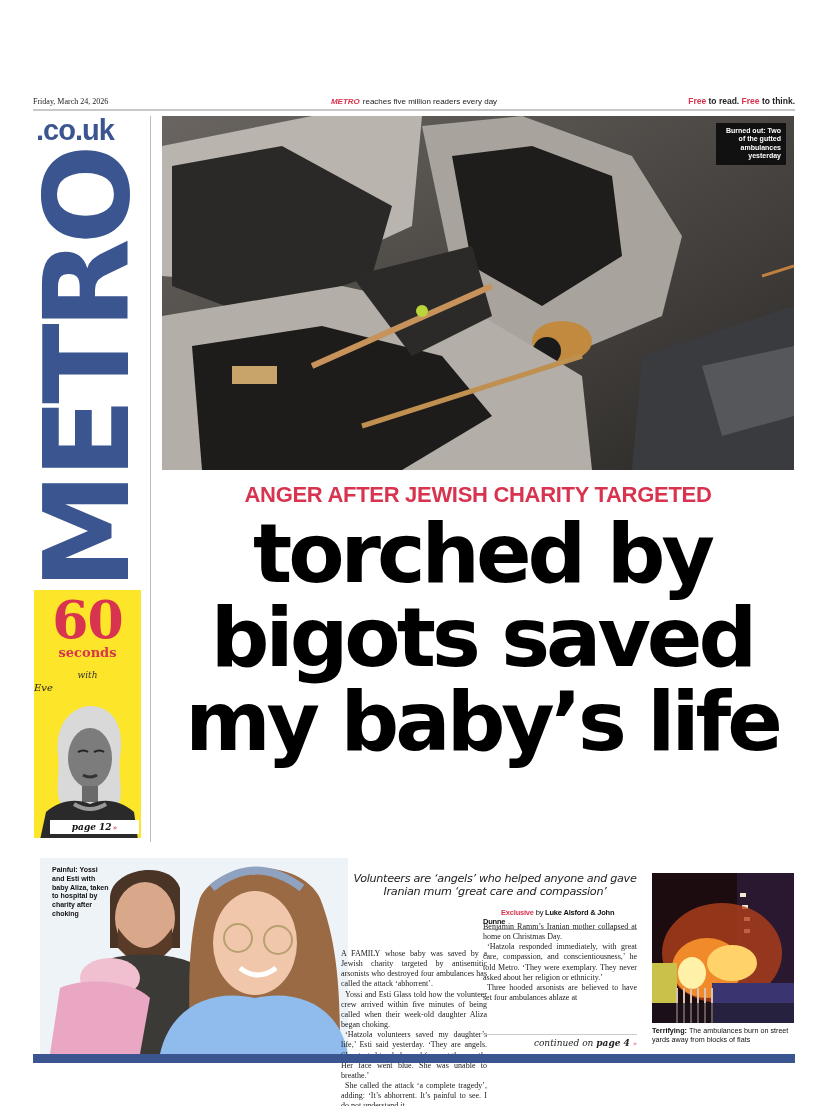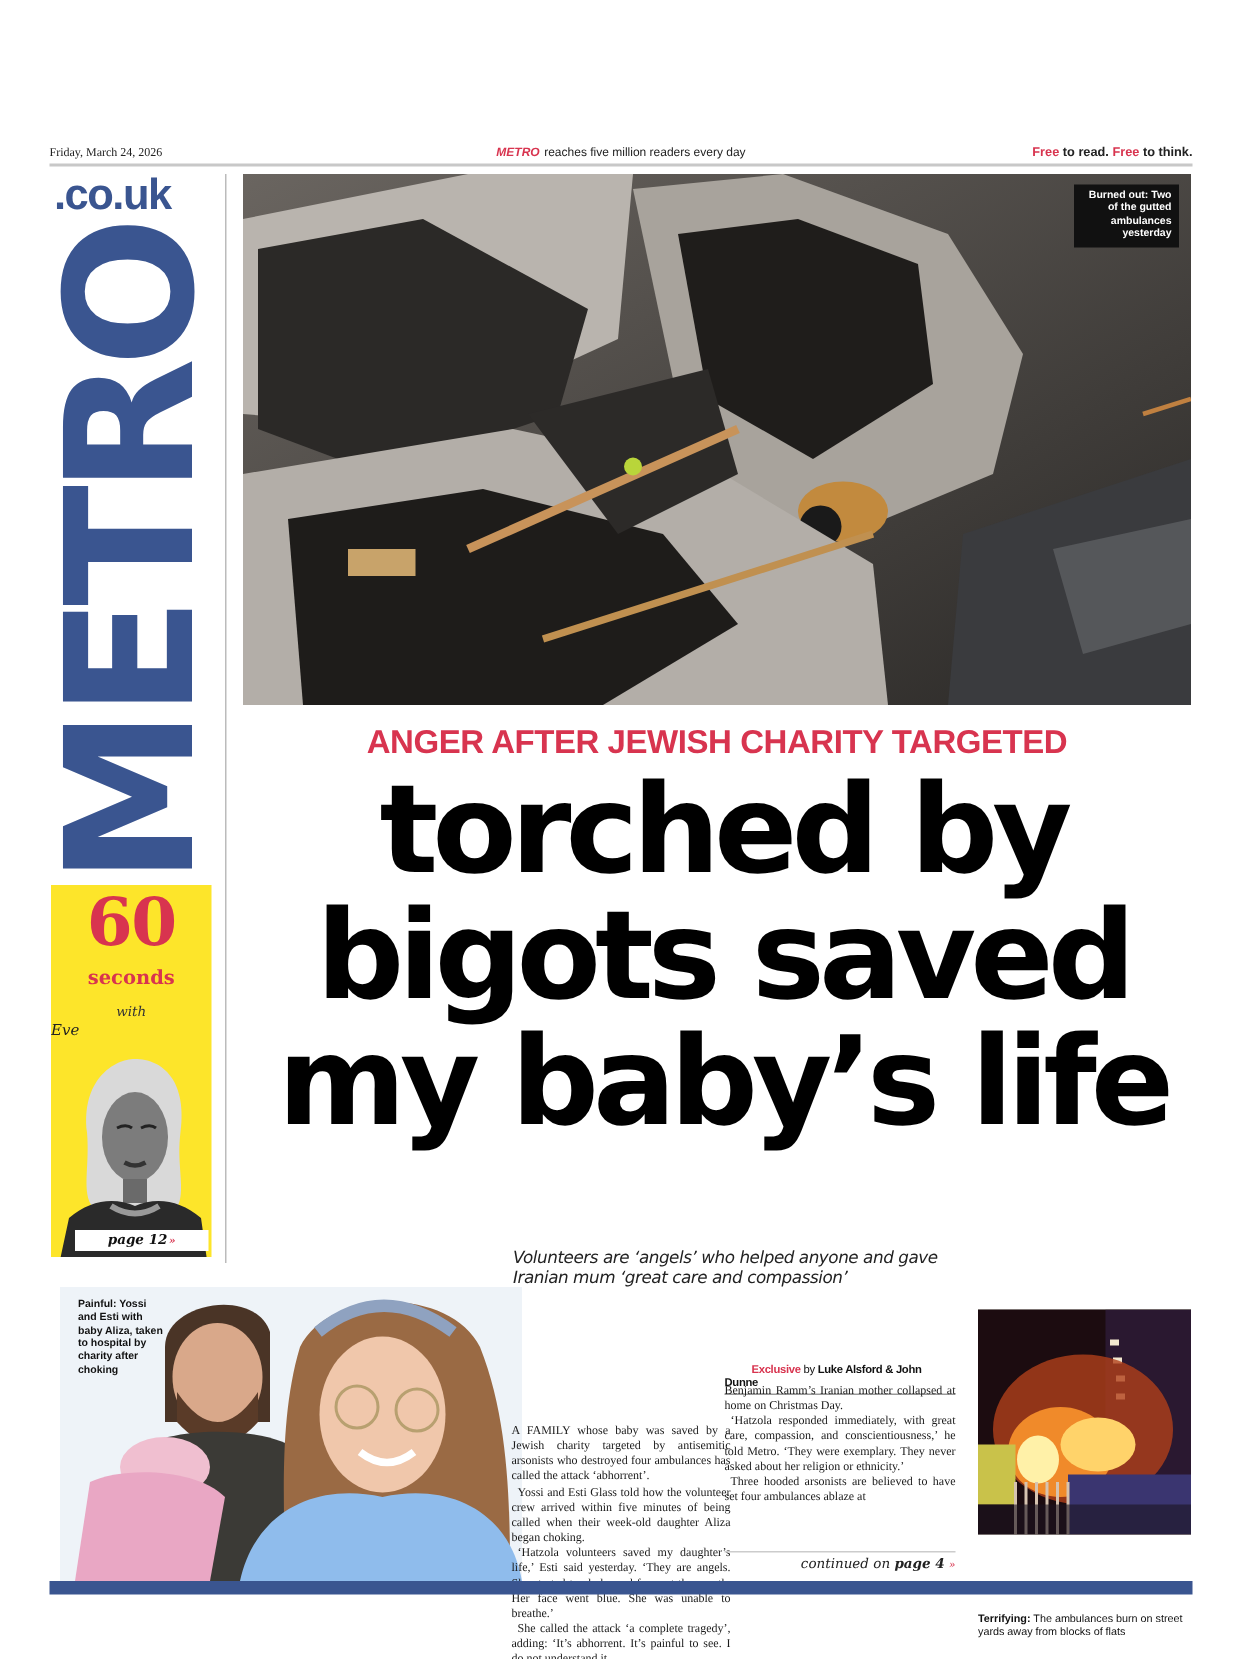--- a/index.html
+++ b/index.html
@@ -21,21 +21,21 @@
   .mast-logo .word {
     position: absolute; left: 57px; top: 220px;
     transform: translate(-50%, -50%) rotate(-90deg);
     font-family: "DejaVu Sans", sans-serif; font-weight: bold;
     font-size: 118px; color: #3a5590; letter-spacing: -6px; white-space: nowrap; line-height: 1;
   }
   .vrule { position: absolute; left: 150px; top: 116px; width: 1px; height: 726px; background: #bbb; }
 
   
   .sixty { position: absolute; left: 34px; top: 590px; width: 107px; height: 248px; background: #fde52a; overflow: hidden; }
-  .sixty .num { position: absolute; left: 0; right: 0; top: 4px; text-align: center; font-family: "DejaVu Serif", serif; font-weight: bold; font-size: 44px; color: #d8344f; line-height: 1; letter-spacing: -1px; }
+  .sixty .num { position: absolute; left: 0; right: 0; top: 4px; text-align: center; font-family: "DejaVu Serif", serif; font-weight: bold; font-size: 52px; color: #d8344f; line-height: 1; letter-spacing: -1px; }
   .sixty .sec { position: absolute; left: 0; right: 0; top: 56px; text-align: center; font-family: "DejaVu Serif", serif; font-weight: bold; font-size: 13px; color: #d8344f; line-height: 1; }
   .sixty .with { position: absolute; left: 0; right: 0; top: 80px; text-align: center; font-family: "DejaVu Serif", serif; font-style: italic; font-size: 9px; color: #333; }
   .sixty .name { position: absolute; left: 0; right: 0; top: 92px; text-align: left; font-family: "DejaVu Serif", serif; font-style: italic; font-size: 10px; color: #222; }
   .sixty .portrait { position: absolute; left: 6px; top: 110px; width: 98px; height: 140px; }
   .sixty .pageref { position: absolute; right: 2px; bottom: 4px; background: #fff; padding: 2px 22px; font-family: "DejaVu Serif", serif; font-weight: bold; font-style: italic; font-size: 9px; color: #111; }
   .sixty .pageref .arr { color: #d8344f; font-size: 7px; margin-left: 1px; }
 
   
   .mainphoto { position: absolute; left: 162px; top: 116px; width: 632px; height: 354px; overflow: hidden; background: #3b3937; }
   .mainphoto svg { display: block; }
@@ -43,37 +43,37 @@
 
   
   .kicker { position: absolute; left: 162px; top: 482px; width: 632px; text-align: center; font-weight: bold; font-size: 22px; color: #d8344f; letter-spacing: -0.3px; }
   .headline { position: absolute; left: 162px; top: 512px; width: 640px; text-align: center; font-family: "DejaVu Sans", sans-serif; font-weight: bold; font-size: 82px; line-height: 84px; letter-spacing: -4px; color: #000; }
 
   
   .couple { position: absolute; left: 40px; top: 858px; width: 308px; height: 196px; overflow: hidden; background: #e6eef6; }
   .couple-cap { position: absolute; left: 52px; top: 866px; width: 60px; font-size: 7px; font-weight: bold; line-height: 1.25; color: #111; z-index: 3; }
 
   
-  .standfirst { position: absolute; left: 342px; top: 832px; width: 306px; font-family: "DejaVu Sans", sans-serif; font-style: italic; font-size: 11.2px; line-height: 1.2; color: #222; letter-spacing: -0.3px; }
+  .standfirst { position: absolute; left: 342px; top: 872px; width: 306px; font-family: "DejaVu Sans", sans-serif; font-style: italic; font-size: 11.2px; line-height: 1.2; color: #222; text-align: center; letter-spacing: -0.3px; }
 
   .col { position: absolute; top: 908px; font-family: "Liberation Serif", serif; font-size: 8px; line-height: 1.27; color: #1a1a1a; text-align: justify; }
   .col p { text-indent: 4px; }
   .col p:first-child { text-indent: 0; }
   .col1 { left: 341px; width: 146px; margin-top: 41px; }
   .col2 { left: 483px; width: 154px; top: 922px; }
   .byline { position: absolute; left: 483px; top: 908px; width: 154px; font-size: 7.5px; font-weight: bold; border-bottom: 1px solid #999; padding-bottom: 3px; letter-spacing: -0.2px; }
   .byline .ex { color: #d8344f; padding-left: 18px; }
   .byline .by { font-weight: normal; }
   .cont { position: absolute; left: 483px; top: 1038px; width: 154px; text-align: right; font-size: 9px; font-family: "DejaVu Serif", serif; font-style: italic; color: #222; }
   .cont b { font-style: italic; }
   .cont .arr { color: #d8344f; font-size: 7px; }
   .contline { position: absolute; left: 483px; top: 1034px; width: 154px; height: 1px; background: #ccc; }
 
   .firephoto { position: absolute; left: 652px; top: 873px; width: 142px; height: 150px; overflow: hidden; background: #1a0d08; }
-  .firecap { position: absolute; left: 652px; top: 1027px; width: 145px; font-size: 7.2px; line-height: 1.2; color: #111; margin-top: 48px; }
+  .firecap { position: absolute; left: 652px; top: 1027px; width: 145px; font-size: 7.2px; line-height: 1.2; color: #111; }
   .firecap b { font-weight: bold; }
 
   .footbar { position: absolute; left: 33px; top: 1054px; width: 762px; height: 9px; background: #3a5590; }
 </style>
 </head>
 <body>
 
 <div class="topbar">
   <span class="date">Friday, March 24, 2026</span>
   <div class="tagline">

